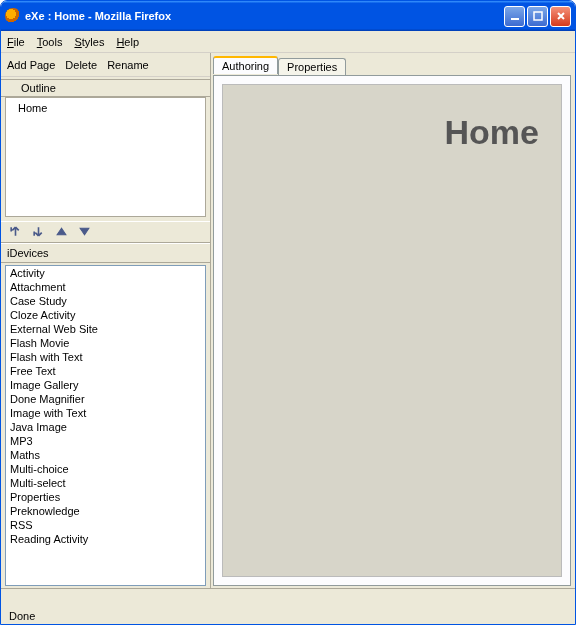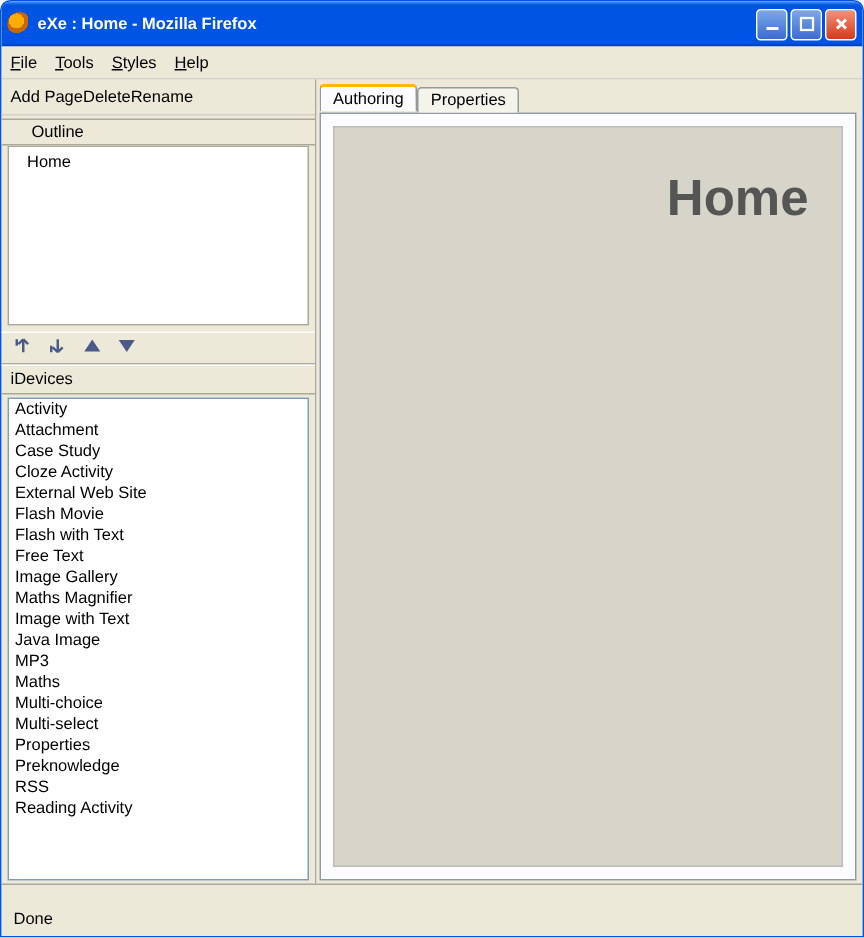--- a/index.html
+++ b/index.html
@@ -11,39 +11,39 @@
   .winbtns { display: flex; gap: 2px; }
   .winbtn { width: 21px; height: 21px; border-radius: 3px; border: 1px solid #fff; display: flex; align-items: center; justify-content: center; font-weight: bold; color: #fff; font-size: 12px;}
   .winbtn.min, .winbtn.max { background: linear-gradient(to bottom, #7ba7e8, #3c6bd1); }
   .winbtn.close { background: linear-gradient(to bottom, #f59179, #d43a1c); }
   .winbtn svg { width: 12px; height: 12px; }
   .menubar { height: 22px; background: #ece9d8; border-bottom: 1px solid #d4d0c8; display: flex; align-items: center; padding: 0 6px; gap: 12px; }
   .menubar span { cursor: default; }
   .menubar .ul { text-decoration: underline; }
   .body { flex: 1; display: flex; min-height: 0; }
   .left { width: 210px; background: #ece9d8; display: flex; flex-direction: column; border-right: 1px solid #aca899; }
-  .toolbar { height: 24px; display: flex; align-items: center; padding: 0 6px; border-bottom: 1px solid #d4d0c8; }
+  .toolbar { height: 24px; display: flex; align-items: center; gap: 10px; padding: 0 6px; border-bottom: 1px solid #d4d0c8; }
   .toolbar span { cursor: default; }
   .outline-hdr { background: #ece9d8; border: 1px solid #aca899; border-left:none; border-right:none; padding: 2px 20px; margin-top:2px;}
   .outline-box { flex: 0 0 120px; background: #fff; border: 1px solid #aca899; margin: 0 4px 4px 4px; padding: 4px 12px; overflow:auto;}
   .arrowbar { height: 22px; display: flex; align-items: center; gap: 10px; padding: 0 8px; border-top: 1px solid #fff; border-bottom: 1px solid #aca899;}
   .arrowbar svg { width: 13px; height: 13px; fill: #4a5a8a; stroke:#4a5a8a; cursor:pointer;}
   .idev-hdr { padding: 3px 6px; border-bottom: 1px solid #aca899; border-top:1px solid #fff;}
   .idev-wrap { flex:1; display:flex; min-height:0; padding: 2px 4px 2px 4px;}
   .idev-list { flex:1; background: #fff; border: 1px solid #7f9db9; overflow-y: scroll; }
   .idev-list div { padding: 1px 4px; cursor: default; white-space: nowrap;}
   .right { flex: 1; background: #ece9d8; display: flex; flex-direction: column; padding: 2px 4px 2px 2px;}
   .tabrow { height: 20px; display: flex; align-items: center; }
   .tab { border: 1px solid #919b9c; border-bottom: none; padding: 2px 8px; background: #f5f4ea; border-radius: 3px 3px 0 0; margin-right:0; cursor:default; position:relative;}
   .tab.active { background: #fcfcfe; border-top: 2px solid #ffb700; z-index:2;}
   .tab.inactive { background: #f5f4ea; margin-top:2px;}
   .content-frame { flex: 1; border: 1px solid #919b9c; background: #fcfcfe; padding: 8px; display:flex;}
   .content-inner { flex:1; background: #d7d5c9; border: 1px solid #bbb; display:flex; align-items:flex-start; justify-content:flex-end; padding: 28px 22px;}
   .content-inner h1 { font-family: Arial, sans-serif; font-size: 34px; font-weight: bold; color: #555; }
-  .statusbar { height: 20px; border-top: 1px solid #aca899; background: #ece9d8; padding: 17px 8px; display:flex; align-items:flex-start;}
+  .statusbar { height: 36px; border-top: 1px solid #aca899; background: #ece9d8; padding: 2px 8px; display:flex; align-items:flex-end;}
   
   .idev-list::-webkit-scrollbar { width: 16px; }
   .idev-list::-webkit-scrollbar-track { background: #f1efe2; border-left:1px solid #ece9d8;}
   .idev-list::-webkit-scrollbar-thumb { background: #c8c6b8; border: 1px solid #fff; }
 </style>
 </head>
 <body>
 
 <div class="window">
   <div class="titlebar">
@@ -106,21 +106,21 @@
         <div class="idev-list" id="idev-list">
             <div>Activity</div>
             <div>Attachment</div>
             <div>Case Study</div>
             <div>Cloze Activity</div>
             <div>External Web Site</div>
             <div>Flash Movie</div>
             <div>Flash with Text</div>
             <div>Free Text</div>
             <div>Image Gallery</div>
-            <div>Maths Magnifier</div>
+            <div>Done Magnifier</div>
             <div>Image with Text</div>
             <div>Java Image</div>
             <div>MP3</div>
             <div>Maths</div>
             <div>Multi-choice</div>
             <div>Multi-select</div>
             <div>Properties</div>
             <div>Preknowledge</div>
             <div>RSS</div>
             <div>Reading Activity</div>

